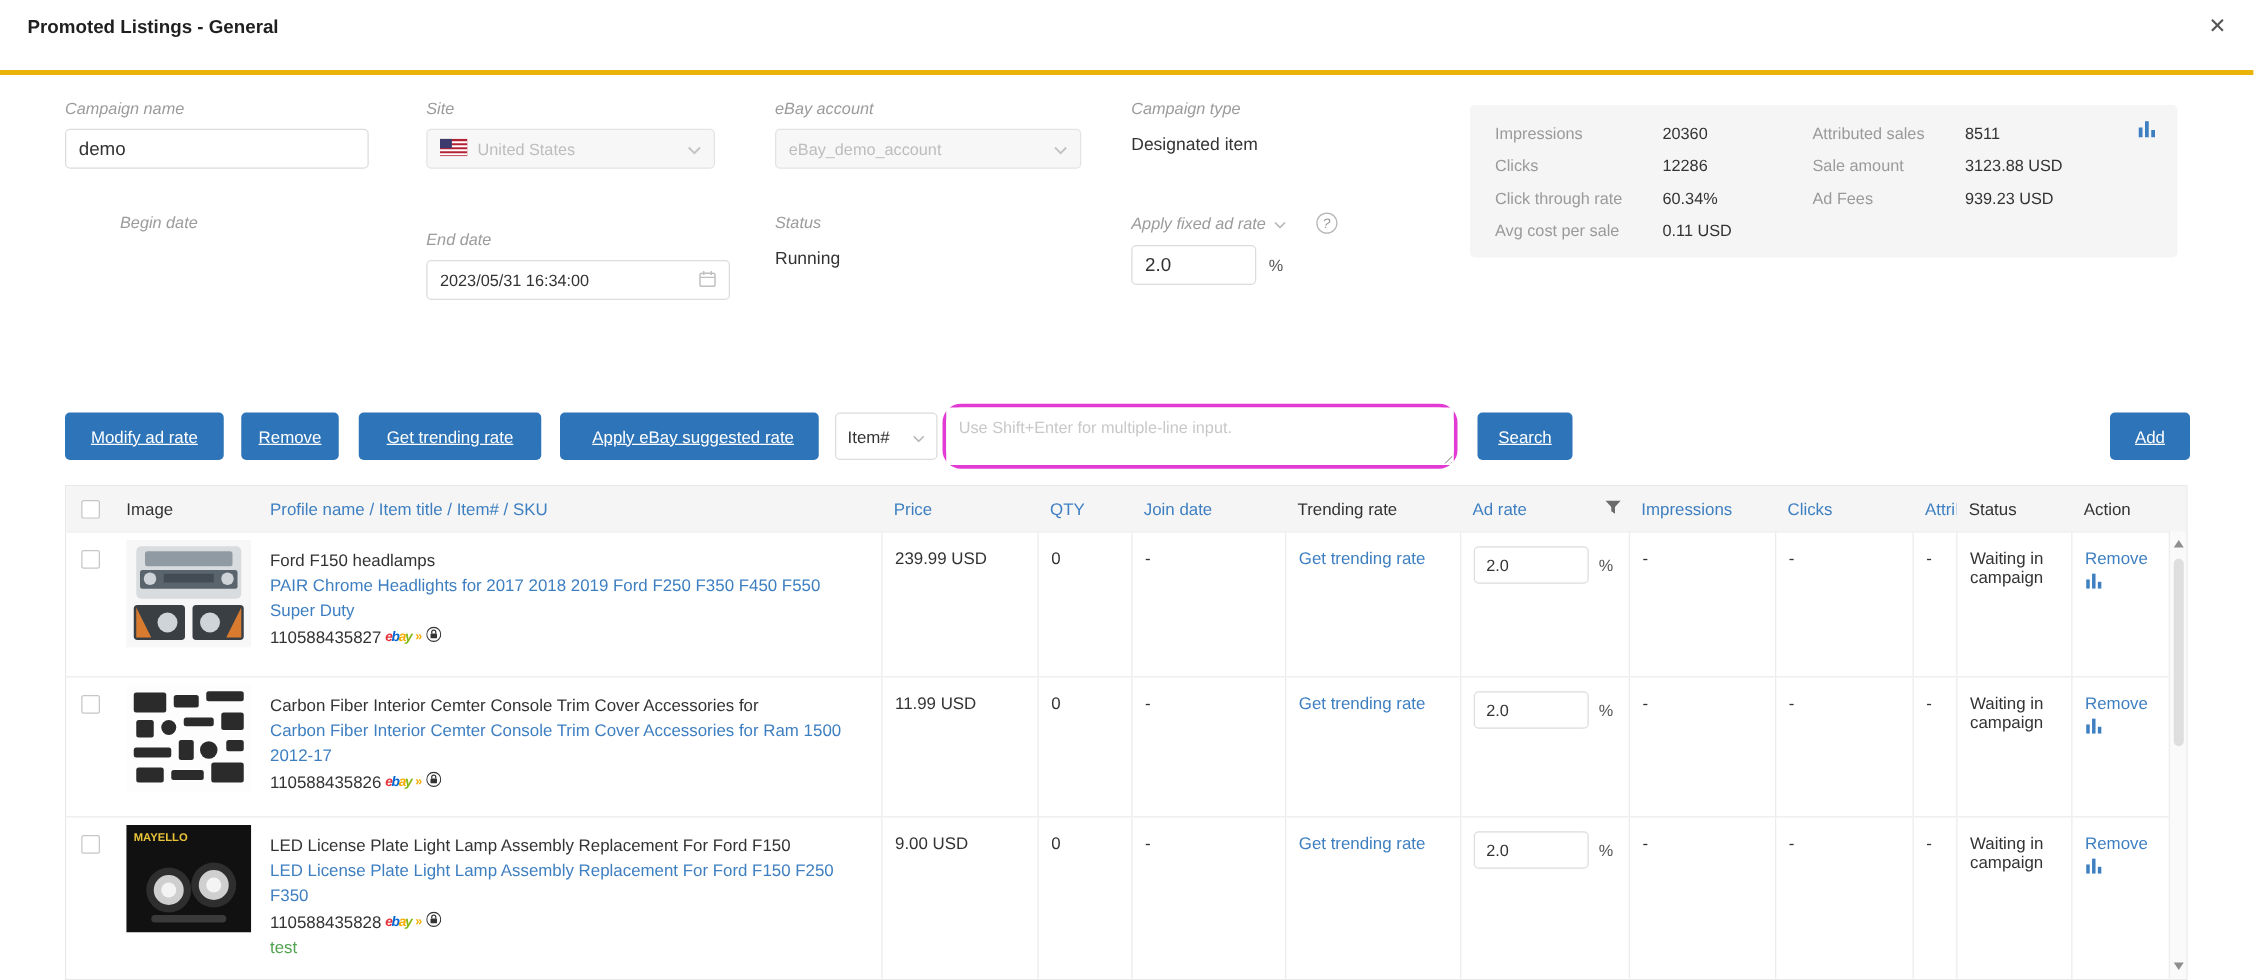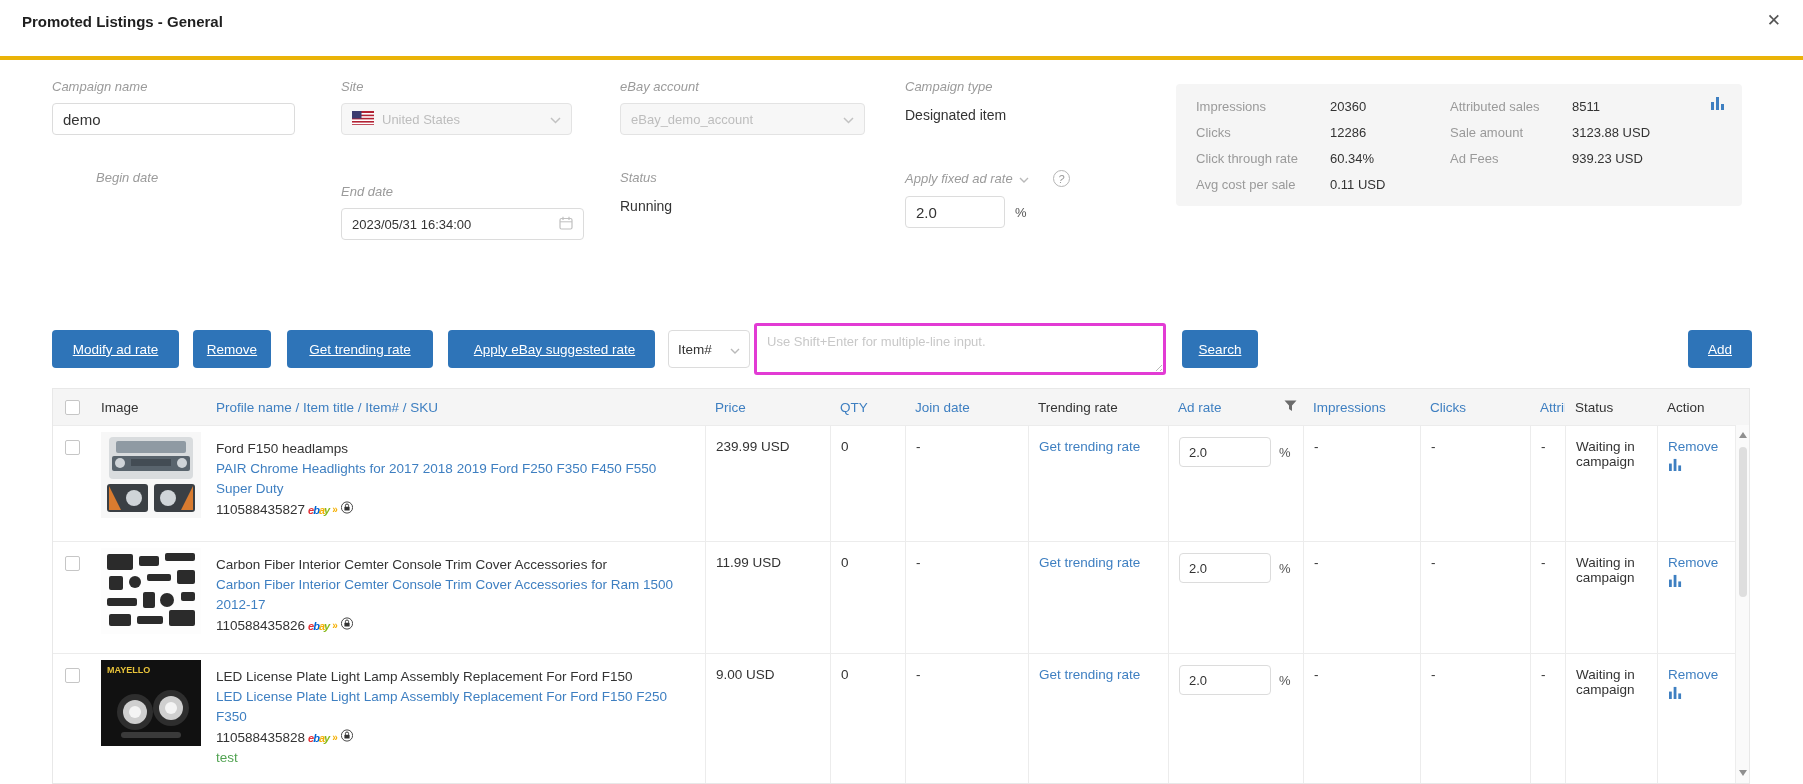--- a/index.html
+++ b/index.html
@@ -53,21 +53,21 @@
   #btn-modify  { left:52px;  width:127px; }
   #btn-remove  { left:193px; width:78px; }
   #btn-trend   { left:287px; width:146px; }
   #btn-suggest { left:448px; width:207px;padding-left:16px; }
   #btn-search  { left:1182px; width:76px; }
   #btn-add     { left:1688px; width:64px; }
   .item-select { position:absolute; left:668px; top:330px; width:82px; height:38px; border:1px solid #dcdcdc; border-radius:4px;
                  background:#fff; display:flex; align-items:center; justify-content:space-between; padding:0 9px;
                  font-size:13.5px; color:#333; cursor:pointer; }
   .multi-wrap { position:absolute; left:754px; top:323px; width:412px; height:52px; border:3px solid #e23bd4;
-                border-radius:3px; background:#fff; }
+                border-radius:15px; background:#fff; }
   .multi-wrap textarea { width:100%; height:100%; border:none; outline:none; resize:none; font-family:inherit;
                          font-size:13px; color:#333; padding:8px 10px; }
   .multi-wrap textarea::placeholder { color:#c8c8c8; }
   .resize-corner { position:absolute; right:1px; bottom:1px; width:9px; height:9px;
                    background:repeating-linear-gradient(135deg, transparent 0 2px, #b9b9b9 2px 3px);
                    clip-path:polygon(100% 0, 100% 100%, 0 100%); }
 
   
   .table { position:absolute; left:52px; top:388px; width:1698px; height:396px; border:1px solid #e8e8e8;
            background:#fff; overflow:hidden;

